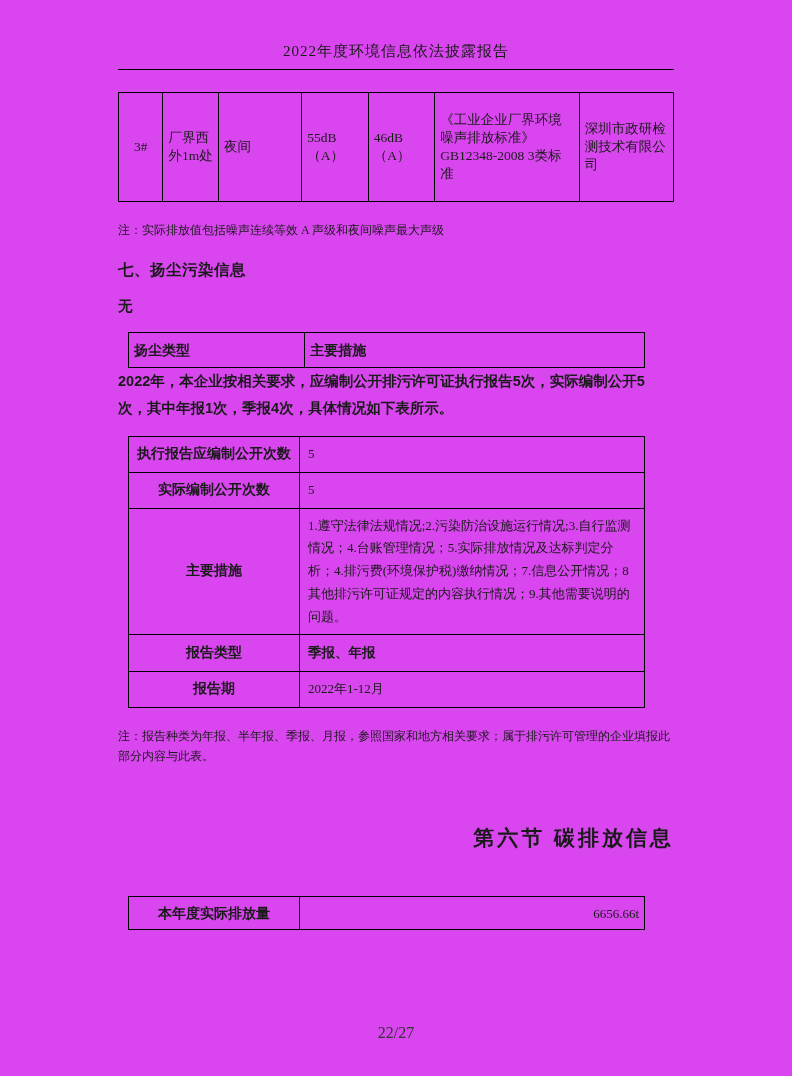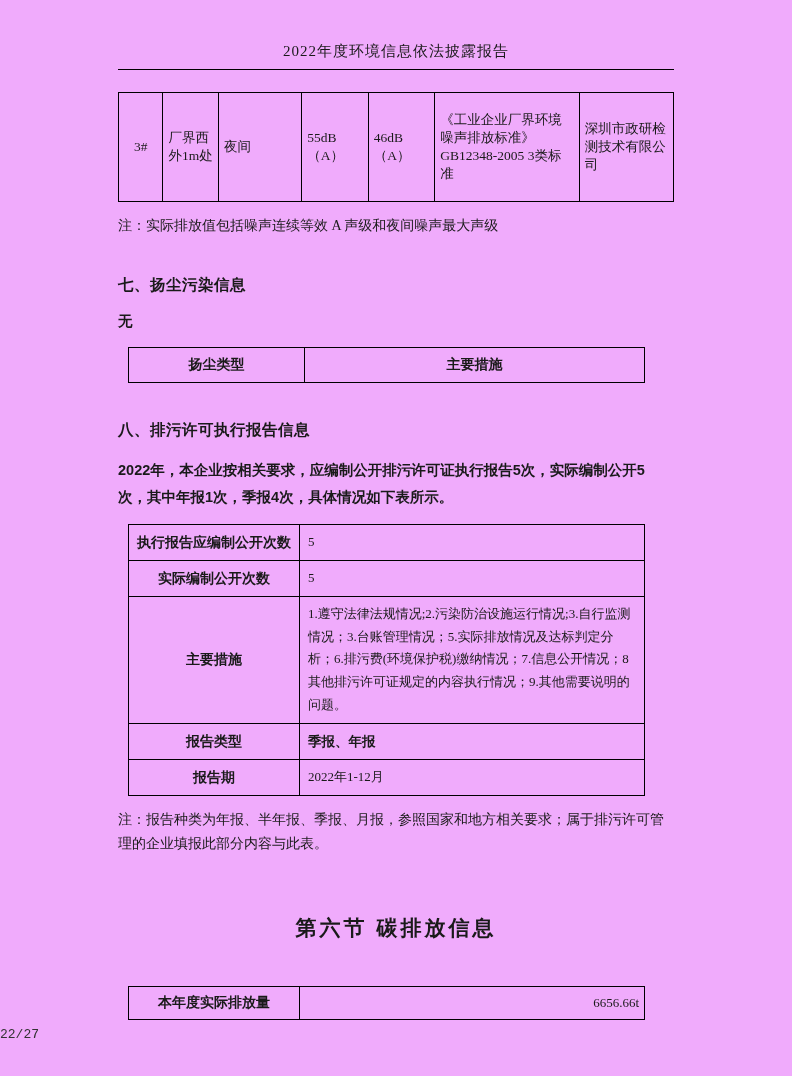--- a/index.html
+++ b/index.html
@@ -9,21 +9,21 @@
   }
   body {
     font-family: "Liberation Serif", "DejaVu Serif", serif;
     color: #1a1a1a;
   }
   .page {
     position: relative;
     width: 792px;
     height: 1076px;
     margin: 0 auto;
-    background: #f0abfc;
+    background: #d946ef;
     box-sizing: border-box;
     padding: 42px 118px 0 118px;
     overflow: hidden;
   }
   
   .doc-header {
     text-align: center;
     font-size: 15px;
     letter-spacing: 1px;
     padding-bottom: 8px;
@@ -48,29 +48,29 @@
   
   .noise-table td {
     text-align: center;
     height: 100px;
     font-size: 13.5px;
   }
   .noise-table td.left {
     text-align: left;
   }
   .note {
-    font-size: 14px;
+    font-size: 12px;
     line-height: 1.7;
-    margin: 12px 0 0 0;
+    margin: 18px 0 0 0;
     font-family: "Liberation Serif", "DejaVu Serif", serif;
   }
   h2.section {
     font-size: 15.5px;
     font-weight: bold;
-    margin: 37px 0 16px 0;
+    margin: 20px 0 16px 0;
     font-family: Liberation Sans, sans-serif;
     letter-spacing: 0.5px;
   }
   .para {
     font-size: 14.5px;
     line-height: 1.85;
     margin: 0 16px 14px 0;
     font-weight: bold;
     font-family: "Liberation Sans", "DejaVu Sans", sans-serif;
   }
@@ -79,21 +79,20 @@
     margin: 0 0 16px 0;
     font-weight: bold;
     font-family: "Liberation Sans", "DejaVu Sans", sans-serif;
   }
   
   .dust-table {
     width: 93%;
     margin: 0 0 0 10px;
   }
   .dust-table td {
-    text-align: center;
     font-weight: bold;
     font-size: 14px;
     height: 26px;
     font-family: "Liberation Sans", "DejaVu Sans", sans-serif;
     margin-top: 48px;
   }
   .dust-table td.col1 { width: 32%; }
   
   .permit-table {
     width: 93%;
@@ -118,21 +117,21 @@
   .permit-table td.value.mono {
     font-family: "Liberation Serif", "DejaVu Serif", serif;
   }
   .permit-table td.value.bold {
     font-weight: bold;
     font-family: "Liberation Sans", "DejaVu Sans", sans-serif;
     font-size: 13.5px;
   }
   
   .chapter-title {
-    text-align: center;
+    text-align: right;
     font-size: 21px;
     font-weight: bold;
     letter-spacing: 3px;
     margin: 58px 0 44px 0;
     font-family: "Liberation Sans", "DejaVu Sans", sans-serif;
   }
   
   .carbon-table {
     width: 93%;
     margin: 8px 0 0 10px;
@@ -149,24 +148,24 @@
     font-size: 13px;
     padding-left: 6px;
     text-align: right;
   }
   
   .footer {
     position: absolute;
     left: 0;
     right: 0;
     bottom: 34px;
-    text-align: left;
-    font-size: 13px;
+    text-align: center;
+    font-size: 16px;
     color: #333;
-    font-family: Liberation Mono, monospace;
+    font-family: Liberation Serif, serif;
   }
 </style>
 </head>
 <body>
 
 <div class="page">
 
   <div class="doc-header">2022年度环境信息依法披露报告</div>
 
   <table class="noise-table">
@@ -179,56 +178,55 @@
       <col style="width:26%">
       <col style="width:17%">
     </colgroup>
     <tbody>
       <tr>
         <td>3#</td>
         <td class="left">厂界西外1m处</td>
         <td class="left">夜间</td>
         <td class="left">55dB（A）</td>
         <td class="left">46dB（A）</td>
-        <td class="left">《工业企业厂界环境噪声排放标准》GB12348-2005 3类标准</td>
+        <td class="left">《工业企业厂界环境噪声排放标准》GB12348-2008 3类标准</td>
         <td class="left">深圳市政研检测技术有限公司</td>
       </tr>
     </tbody>
   </table>
 
   <p class="note">注：实际排放值包括噪声连续等效 A 声级和夜间噪声最大声级</p>
 
   <h2 class="section">七、扬尘污染信息</h2>
   <p class="plain">无</p>
 
   <table class="dust-table">
     <tbody>
       <tr>
         <td class="col1">扬尘类型</td>
         <td>主要措施</td>
       </tr>
     </tbody>
   </table>
 
-  <h2 class="section">八、排污许可执行报告信息</h2>
   <p class="para">2022年，本企业按相关要求，应编制公开排污许可证执行报告5次，实际编制公开5次，其中年报1次，季报4次，具体情况如下表所示。</p>
 
   <table class="permit-table">
     <tbody>
       <tr>
         <td class="label">执行报告应编制公开次数</td>
         <td class="value mono">5</td>
       </tr>
       <tr>
         <td class="label">实际编制公开次数</td>
         <td class="value mono">5</td>
       </tr>
       <tr>
         <td class="label">主要措施</td>
-        <td class="value mono">1.遵守法律法规情况;2.污染防治设施运行情况;3.自行监测情况；3.台账管理情况；5.实际排放情况及达标判定分析；6.排污费(环境保护税)缴纳情况；7.信息公开情况；8其他排污许可证规定的内容执行情况；9.其他需要说明的问题。</td>
+        <td class="value mono">1.遵守法律法规情况;2.污染防治设施运行情况;3.自行监测情况；4.台账管理情况；5.实际排放情况及达标判定分析；4.排污费(环境保护税)缴纳情况；7.信息公开情况；8其他排污许可证规定的内容执行情况；9.其他需要说明的问题。</td>
       </tr>
       <tr>
         <td class="label">报告类型</td>
         <td class="value bold">季报、年报</td>
       </tr>
       <tr>
         <td class="label">报告期</td>
         <td class="value mono">2022年1-12月</td>
       </tr>
     </tbody>

